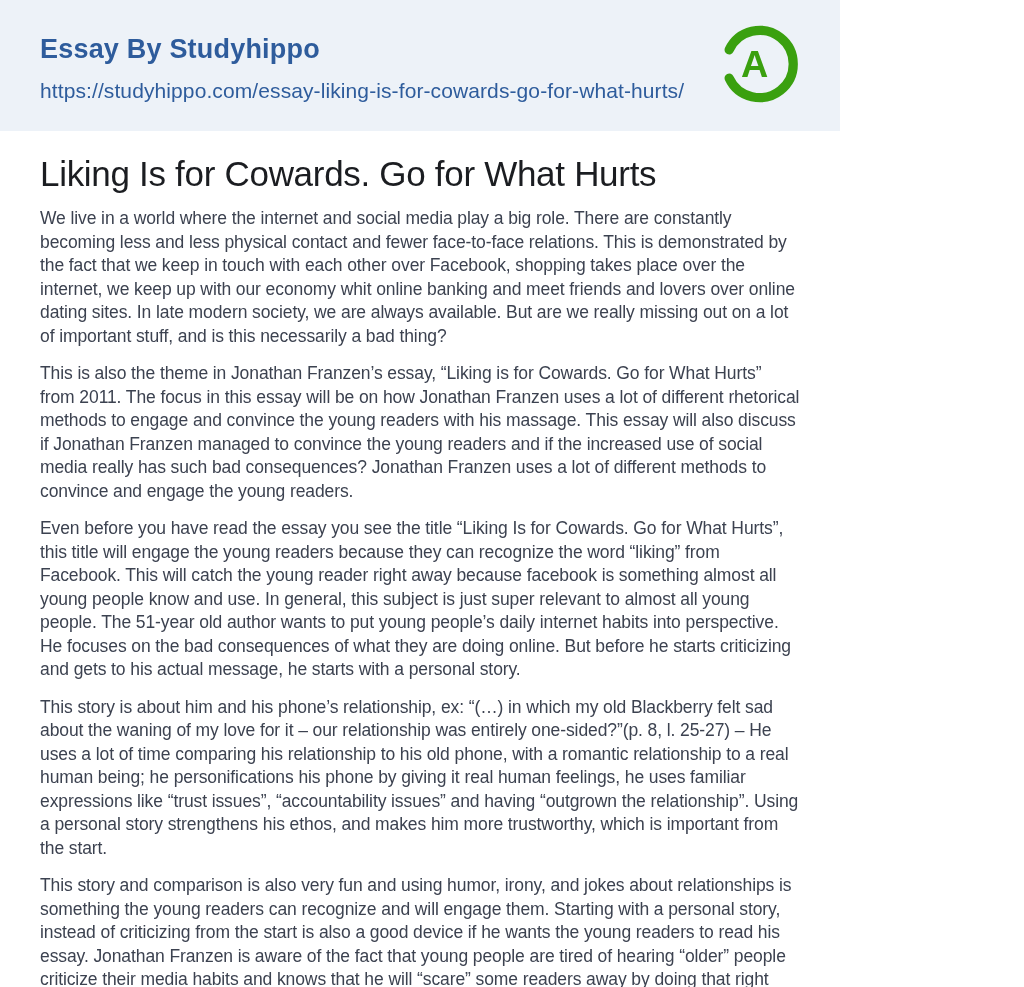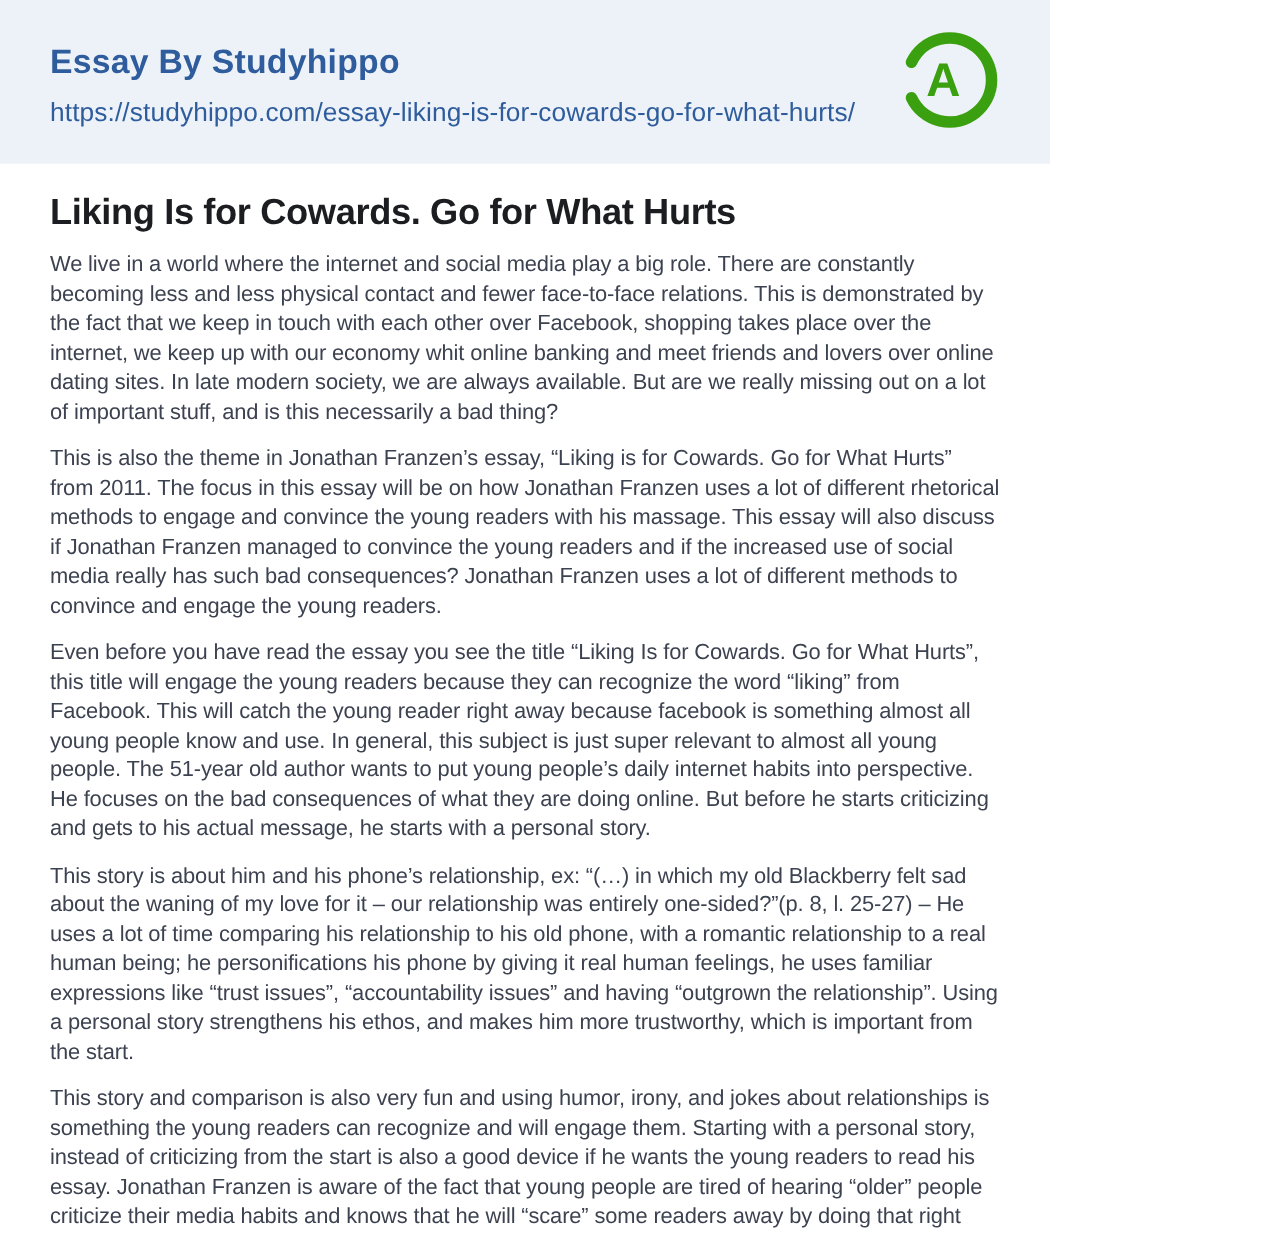--- a/index.html
+++ b/index.html
@@ -53,22 +53,22 @@
     width: 84px;
     height: 84px;
     flex: 0 0 auto;
     margin-top: -4px;
   }
   .content {
     padding: 15px 40px 0 40px;
   }
   .article-title {
     color: var(--title-text);
-    font-size: 29px;
-    font-weight: bold;
+    font-size: 35px;
+    font-weight: normal;
     letter-spacing: -0.3px;
     margin: 8px 0 13px 0;
     line-height: 1.15;
   }
   .article-body p {
     color: var(--body-text);
     font-size: 17.5px;
     line-height: 23.5px;
     letter-spacing: -0.1px;
     margin: 0 0 14px 0;

